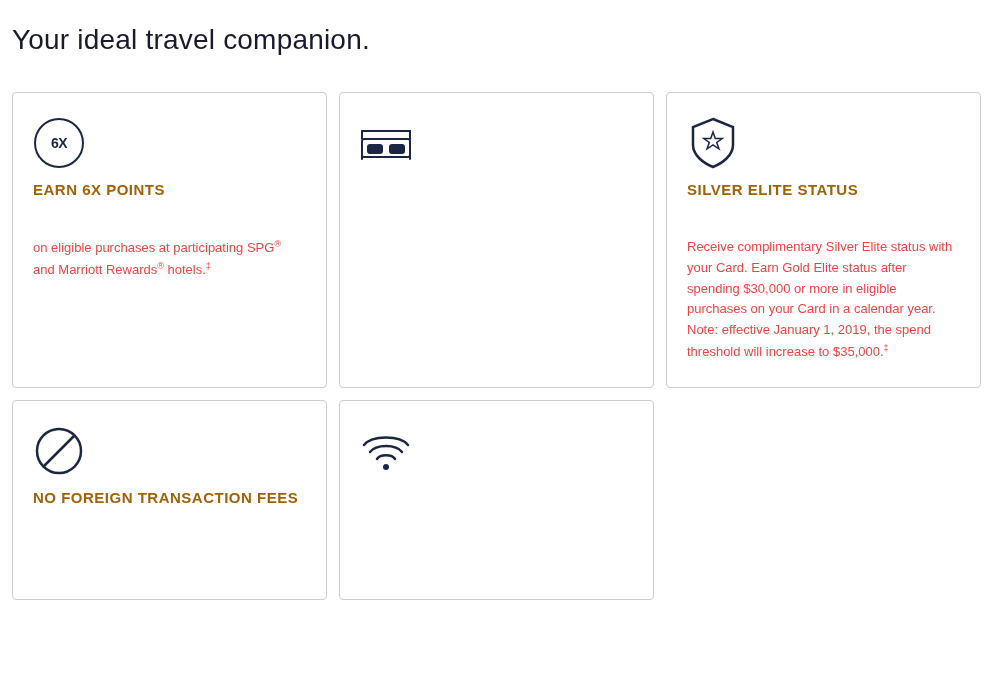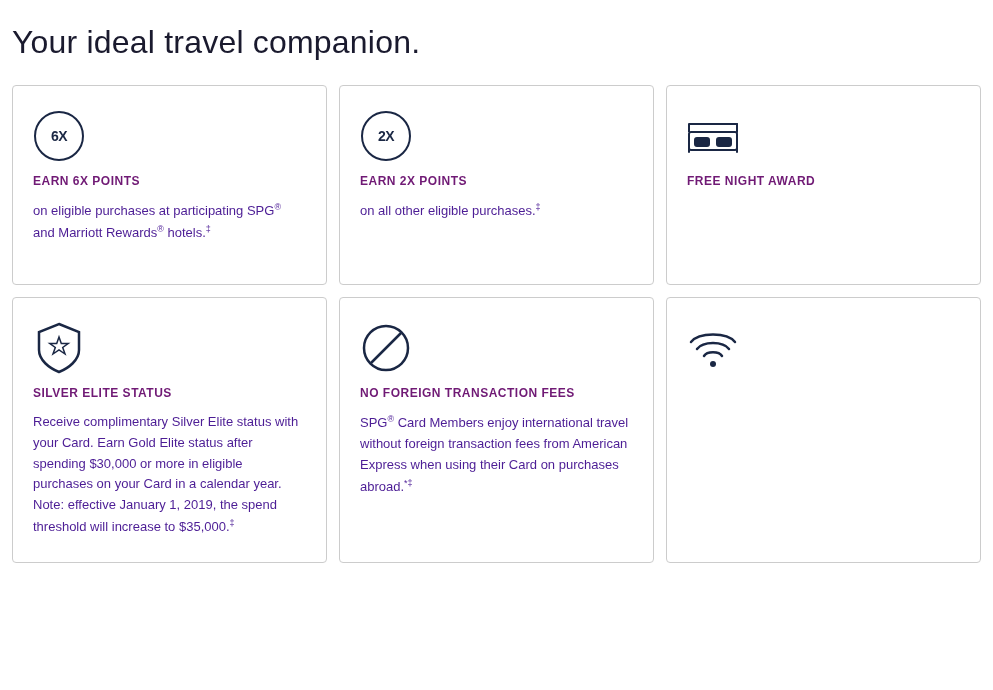--- a/index.html
+++ b/index.html
@@ -8,24 +8,24 @@
       padding: 0;
     }
     body {
       font-family: Arial, sans-serif;
       background: #fff;
       color: #1a1a2e;
       padding: 24px 12px;
       width: 993px;
     }
     h1 {
-      font-size: 32px;
+      font-size: 28px;
       font-weight: 400;
       color: #1a1a2e;
-      margin-bottom: 24px;
+      margin-bottom: 36px;
       letter-spacing: 0.2px;
     }
     .grid {
       display: grid;
       grid-template-columns: repeat(3, 1fr);
       gap: 12px;
     }
     .card {
       border: 1px solid #ccc;
       border-radius: 4px;
@@ -50,30 +50,31 @@
       display: flex;
       align-items: center;
       justify-content: center;
       font-size: 14px;
       font-weight: 700;
       color: #1a2744;
       letter-spacing: -0.5px;
       text-align: right;
     }
     .card-title {
-      font-size: 12px;
+      font-size: 15px;
       font-weight: 700;
-      color: #701a75;
+      color: #a16207;
       letter-spacing: 0.5px;
       text-transform: uppercase;
     }
     .card-body {
       font-size: 13px;
-      color: #4c1d95;
+      color: #ef4444;
       line-height: 1.6;
+      margin-top: 27px;
     }
     sup {
       font-size: 9px;
     }
     
     svg {
       fill: none;
       stroke: #1a2744;
       stroke-width: 2;
     }
@@ -86,42 +87,34 @@
 <div class="grid">
 
   <div class="card">
     <div class="card-icon">
       <div class="circle-icon">6X</div>
     </div>
     <div class="card-title">EARN 6X POINTS</div>
     <div class="card-body">on eligible purchases at participating SPG<sup>®</sup> and Marriott Rewards<sup>®</sup> hotels.<sup>‡</sup></div>
   </div>
 
-  <div class="card">
-    <div class="card-icon">
-      <div class="circle-icon">2X</div>
-    </div>
-    <div class="card-title">EARN 2X POINTS</div>
-    <div class="card-body">on all other eligible purchases.<sup>‡</sup></div>
-  </div>
 
   <div class="card">
     <div class="card-icon">
       <svg width="52" height="36" viewBox="0 0 52 36" stroke-width="2.5">
 
         <rect x="2" y="14" width="48" height="18" rx="2" stroke="#1a2744" fill="none"></rect>
         <path d="M2 14V6" stroke="#1a2744"></path>
         <path d="M50 14V6" stroke="#1a2744" stroke-linecap="round"></path>
         <path d="M2 6H50" stroke="#1a2744" stroke-linecap="round"></path>
         <rect x="8" y="20" width="14" height="8" rx="2" fill="#1a2744"></rect>
         <rect x="30" y="20" width="14" height="8" rx="2" fill="#1a2744"></rect>
         <path d="M2 30v4M50 30v4" stroke="#1a2744" stroke-linecap="round"></path>
       </svg>
     </div>
-    <div class="card-title">FREE NIGHT AWARD</div>
   </div>
 
   <div class="card">
     <div class="card-icon">
       <svg width="48" height="52" viewBox="0 0 48 52">
 
         <path d="M24 2 L44 10 L44 28 C44 38 34 46 24 50 C14 46 4 38 4 28 L4 10 Z" stroke="#1a2744" stroke-width="2.5" fill="none"></path>
         <path d="M24 15 L26.3 21.5 H33.2 L27.7 25.5 L30 32 L24 28 L18 32 L20.3 25.5 L14.8 21.5 H21.7 Z" stroke="#1a2744" stroke-width="1.5" fill="none"></path>
       </svg>
     </div>
@@ -130,21 +123,20 @@
   </div>
 
   <div class="card">
     <div class="card-icon">
       <svg width="50" height="50" viewBox="0 0 50 50">
         <circle cx="25" cy="25" r="22" stroke="#1a2744" stroke-width="2.5" fill="none"></circle>
         <line x1="10" y1="40" x2="40" y2="10" stroke="#1a2744" stroke-width="2.5"></line>
       </svg>
     </div>
     <div class="card-title">NO FOREIGN TRANSACTION FEES</div>
-    <div class="card-body">SPG<sup>®</sup> Card Members enjoy international travel without foreign transaction fees from American Express when using their Card on purchases abroad.<sup>*‡</sup></div>
   </div>
 
   <div class="card">
     <div class="card-icon">
       <svg width="52" height="44" viewBox="0 0 52 44">
 
         <path d="M4 16 C12 6 40 6 48 16" stroke="#1a2744" stroke-width="2.5" fill="none" stroke-linecap="round"></path>
         <path d="M10 23 C16 15 36 15 42 23" stroke="#1a2744" stroke-width="2.5" fill="none" stroke-linecap="round"></path>
         <path d="M17 30 C20 25 32 25 35 30" stroke="#1a2744" stroke-width="2.5" fill="none" stroke-linecap="round"></path>
         <circle cx="26" cy="38" r="3" fill="#1a2744" stroke="none"></circle>

